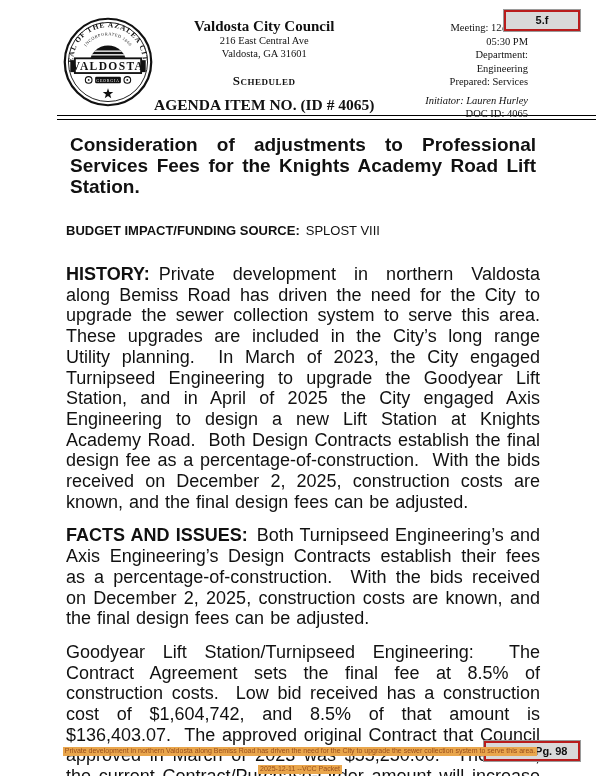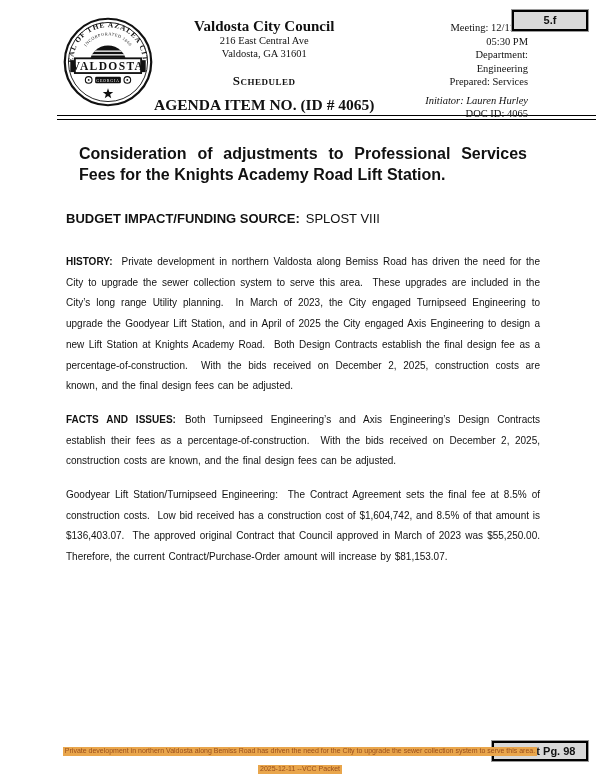--- a/index.html
+++ b/index.html
@@ -1,21 +1,21 @@
 <!DOCTYPE html>
 <html style="--highlight-bg: #E9A64C; --highlight-text: #9A4E1C; --badge-bg: #D9D9D9;"><head>
 <meta charset="utf-8">
 <style>
   html,body{margin:0;padding:0;background:#fff;}
   .page{position:relative;width:600px;height:776px;background:#fff;overflow:hidden;
         font-family:"Liberation Sans",sans-serif;color:#111;}
 
   
-  .badge{position:absolute;right:12px;background:var(--badge-bg,#d9d9d9);
-         border:2px solid #000000;outline:1px solid #9a9a9a;
+  .badge{position:absolute;right:20px;background:var(--badge-bg,#d9d9d9);
+         border:2px solid #b91c1c;outline:1px solid #9a9a9a;
          text-align:center;font-weight:bold;font-size:11px;
          font-family:"Liberation Sans",sans-serif;}
   .tab-box{top:10px;width:72px;height:17px;line-height:17px;}
   .packet-box{top:741px;width:92px;height:16px;line-height:16px;}
 
   
   header{display:flex;padding:16px 72px 0 62px;height:96px;}
   .seal{width:92px;height:92px;flex:none;}
   .hcenter{flex:1;height:96px;display:flex;flex-direction:column;align-items:center;
            padding:2px 50px 0 0;font-family:"Liberation Serif",serif;text-align:center;}
@@ -28,25 +28,25 @@
           font-family:"Liberation Serif",serif;font-size:10.5px;line-height:13.5px;
           padding-top:5px;}
   .initiator{margin-top:5px;font-style:italic;}
   .docid{margin-top:auto;}
 
   .double-rule{margin:3px 4px 0 57px;height:3px;
                border-top:1.5px solid #000;border-bottom:1.5px solid #000;}
 
   
   main{padding:10px 60px 0 66px;}
-  .title{margin:13px;font-size:16px;font-weight:bold;line-height:21px;
+  .title{margin:4px;font-size:19px;font-weight:bold;line-height:21px;
          text-align:justify;text-align-last:left;}
   .budget{margin:26px 0 0 0;font-size:13px;}
   .budget .lbl{font-weight:bold;margin-right:6px;margin-top:28px;}
-  .para{margin:13px 0 0 0;font-size:10px;line-height:20.7px;word-spacing:1px;
+  .para{margin:13px 0 0 0;font-size:18px;line-height:20.7px;word-spacing:1px;
         text-align:justify;text-align-last:left;white-space:pre-wrap;}
   .para.first{margin-top:26px;}
   .plbl{font-weight:bold;margin-right:9px;white-space:normal;}
 
   
   .footer{position:absolute;bottom:1px;left:0;right:0;text-align:center;}
   .hl{display:inline-block;background:var(--highlight-bg,#e9a64c);
       color:var(--highlight-text,#9a4e1c);font-size:7px;line-height:8.5px;
       white-space:nowrap;padding:0 2px;}
 

